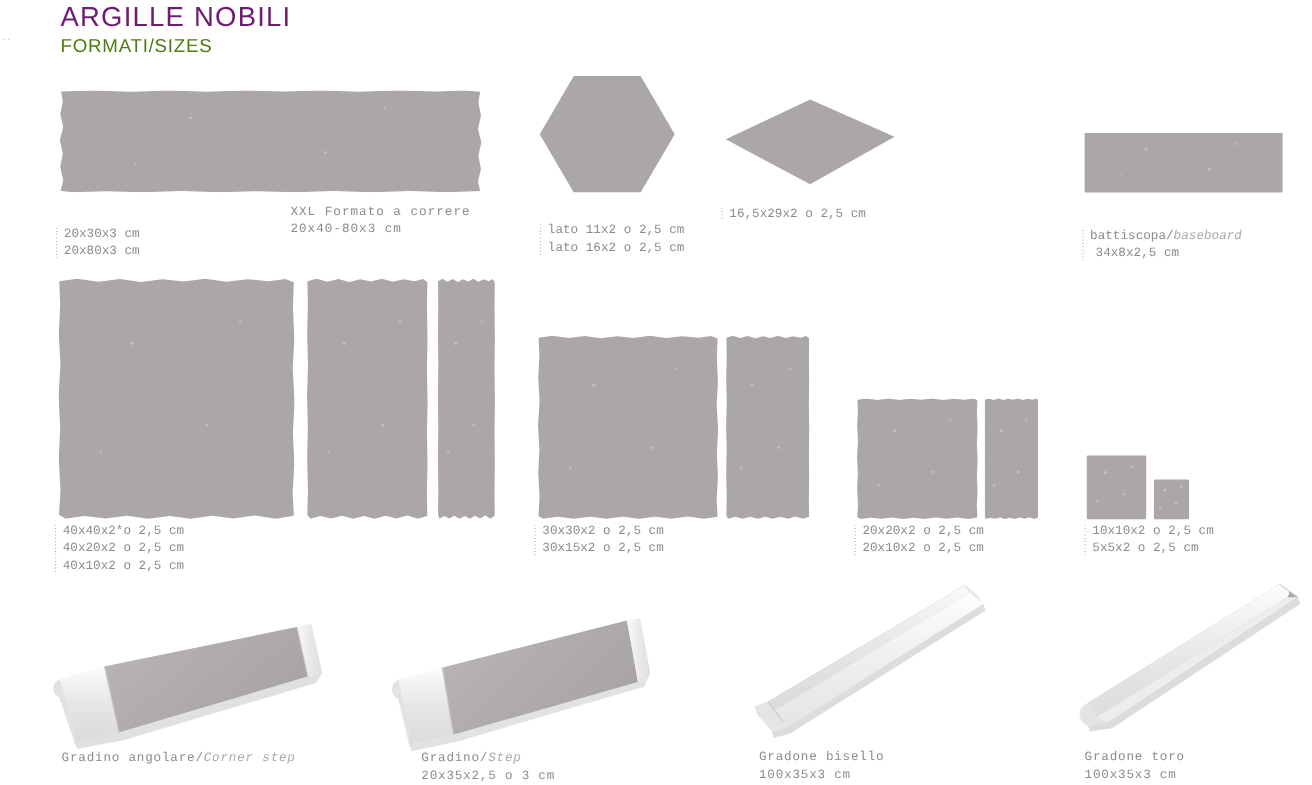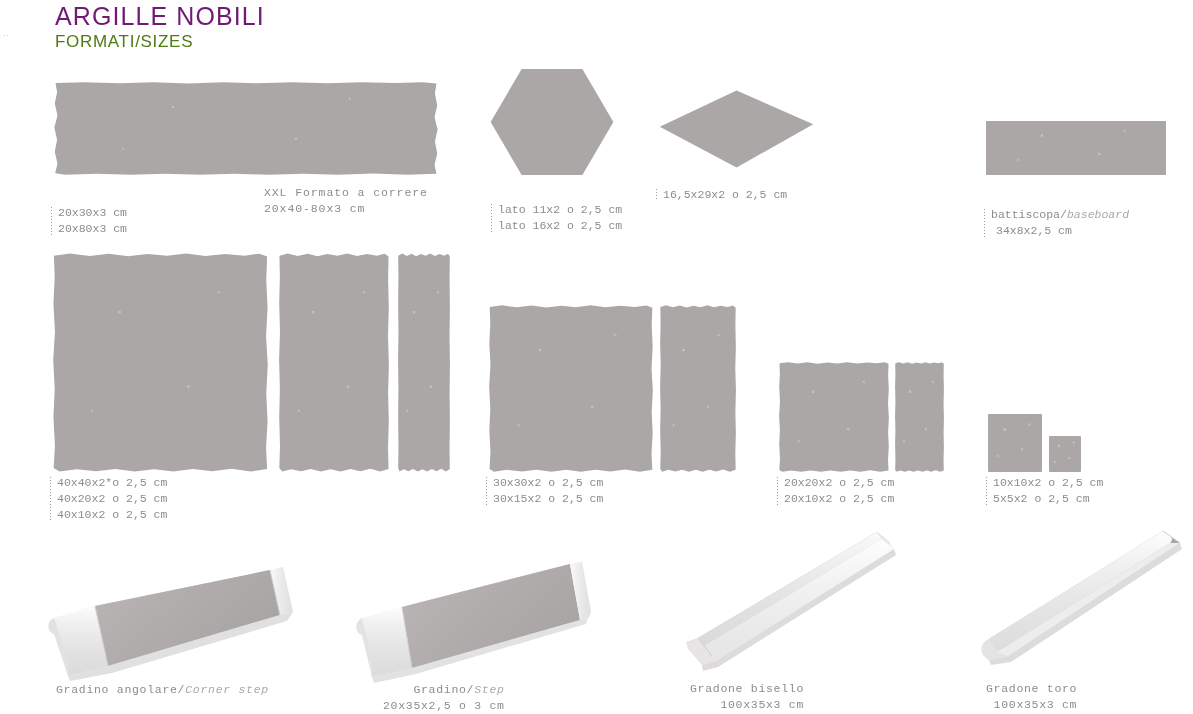--- a/index.html
+++ b/index.html
@@ -97,21 +97,21 @@
   
   .caption.ticked { padding-left: 8px; }
   .caption.ticked::before {
     content: "";
     position: absolute; left: 1px; top: 2px; bottom: 2px;
     width: 1px;
     background-image: linear-gradient(#9a9a9a 0 1px, transparent 1px 3px);
     background-size: 1px 3px;
     background-repeat: repeat-y;
   }
-  .caption.plain { padding-left: 8px; text-align: right; }
+  .caption.plain { padding-left: 8px; }
   .caption .it { font-style: italic; color: #a9a9a9; }
   .caption .hd { color: #8c8c8c; }
 
   
   .piece { position: absolute; }
   .piece svg { display: block; overflow: visible; }
 </style>
 </head>
 <body>
 

